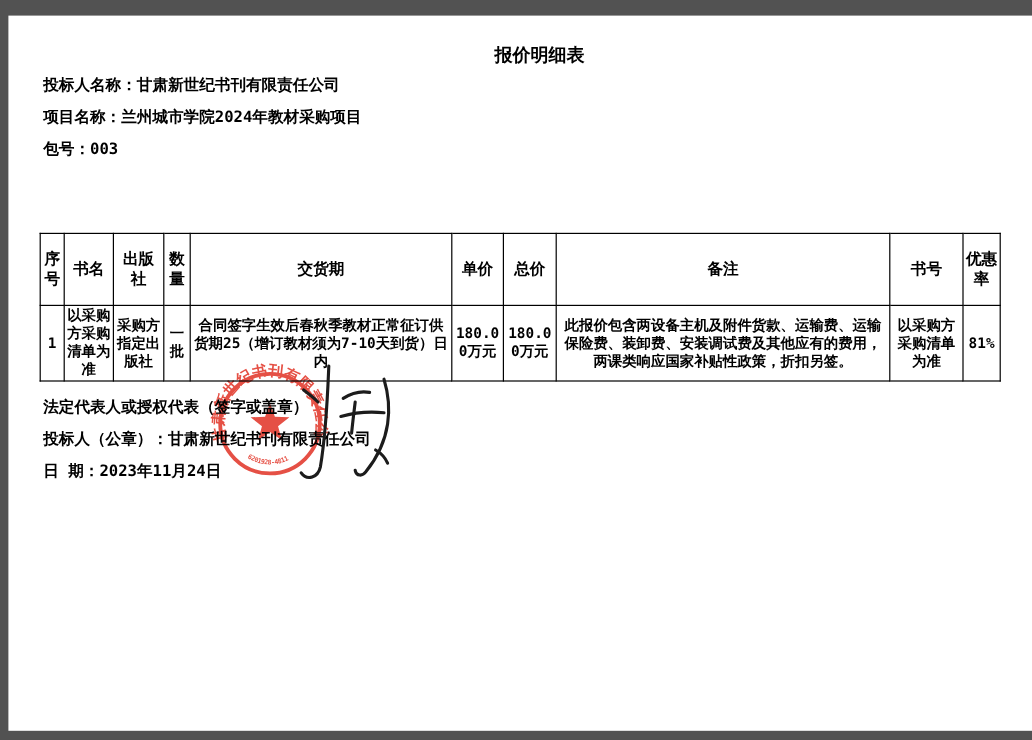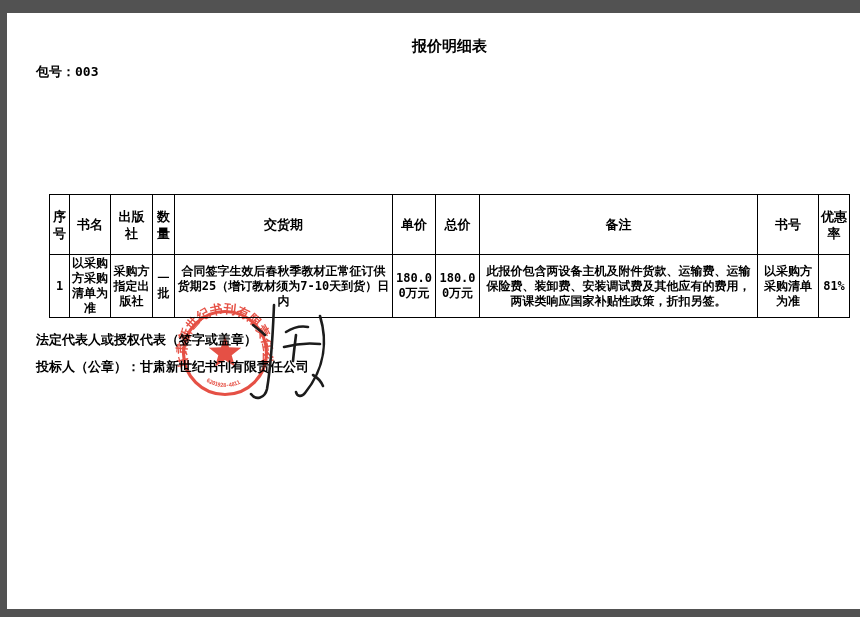--- a/index.html
+++ b/index.html
@@ -17,21 +17,21 @@
   .doc-title{
     position:absolute;top:24px;left:0;width:100%;
     text-align:center;font-size:15px;font-weight:bold;padding-left:16px;
   }
   .info{
     position:absolute;left:29px;top:52px;width:600px;
     font-size:13px;font-weight:bold;
   }
   .info-line{height:14px;line-height:14px;margin-bottom:12.5px;white-space:nowrap;}
   table.quote{
-    position:absolute;left:42px;top:181px;width:800px;
+    position:absolute;left:26px;top:181px;width:800px;
     border-collapse:collapse;table-layout:fixed;
     font-weight:bold;
   }
   table.quote th,table.quote td{
     border:1px solid #000;
     text-align:center;vertical-align:middle;
     padding:1px 2px;
     word-break:break-all;
     font-weight:bold;
   }
@@ -51,20 +51,22 @@
   }
 </style>
 </head>
 <body>
 
 <div class="page">
 
   <div class="doc-title">报价明细表</div>
 
   <div class="info">
+    <div class="info-line"><span>投标人名称：</span><span>甘肃新世纪书刊有限责任公司</span></div>
+    <div class="info-line"><span>项目名称：</span><span>兰州城市学院2024年教材采购项目</span></div>
     <div class="info-line"><span>包号：</span><span>003</span></div>
   </div>
 
   <table class="quote">
     <colgroup>
       <col style="width:20px">
         <col style="width:41px">
         <col style="width:42px">
         <col style="width:22px">
       <col style="width:218px">
@@ -100,20 +102,21 @@
         <td>此报价包含两设备主机及附件货款、运输费、运输保险费、装卸费、安装调试费及其他应有的费用，两课类响应国家补贴性政策，折扣另签。</td>
         <td>以采购方采购清单为准</td>
         <td>81%</td>
       </tr>
     </tbody>
   </table>
 
   <div class="sign">
     <div class="sign-line">法定代表人或授权代表（签字或盖章）</div>
     <div class="sign-line"><span>投标人（公章）：</span><span>甘肃新世纪书刊有限责任公司</span></div>
+    <div class="sign-line"><span>日 期：</span><span>2023年11月24日</span></div>
   </div>
 
   <svg class="stamp" viewBox="0 0 120 120" xmlns="http://www.w3.org/2000/svg">
     <defs>
       <path id="arcTop" d="M 24,74 A 39,39 0 1 1 96,74" fill="none"></path>
       <path id="arcBottom" d="M 38,86 A 34,34 0 0 0 82,86" fill="none"></path>
     </defs>
     <circle cx="60" cy="60" r="41.5" fill="none" stroke="#e2382b" stroke-width="3.2"></circle>
     <polygon fill="#e2382b" points="60,43 64.1,54.3 76.2,54.7 66.7,62.2 70,73.8 60,67 50,73.8 53.3,62.2 43.8,54.7 55.9,54.3"></polygon>
     <text fill="#e2382b" font-size="12.5" font-weight="bold">

